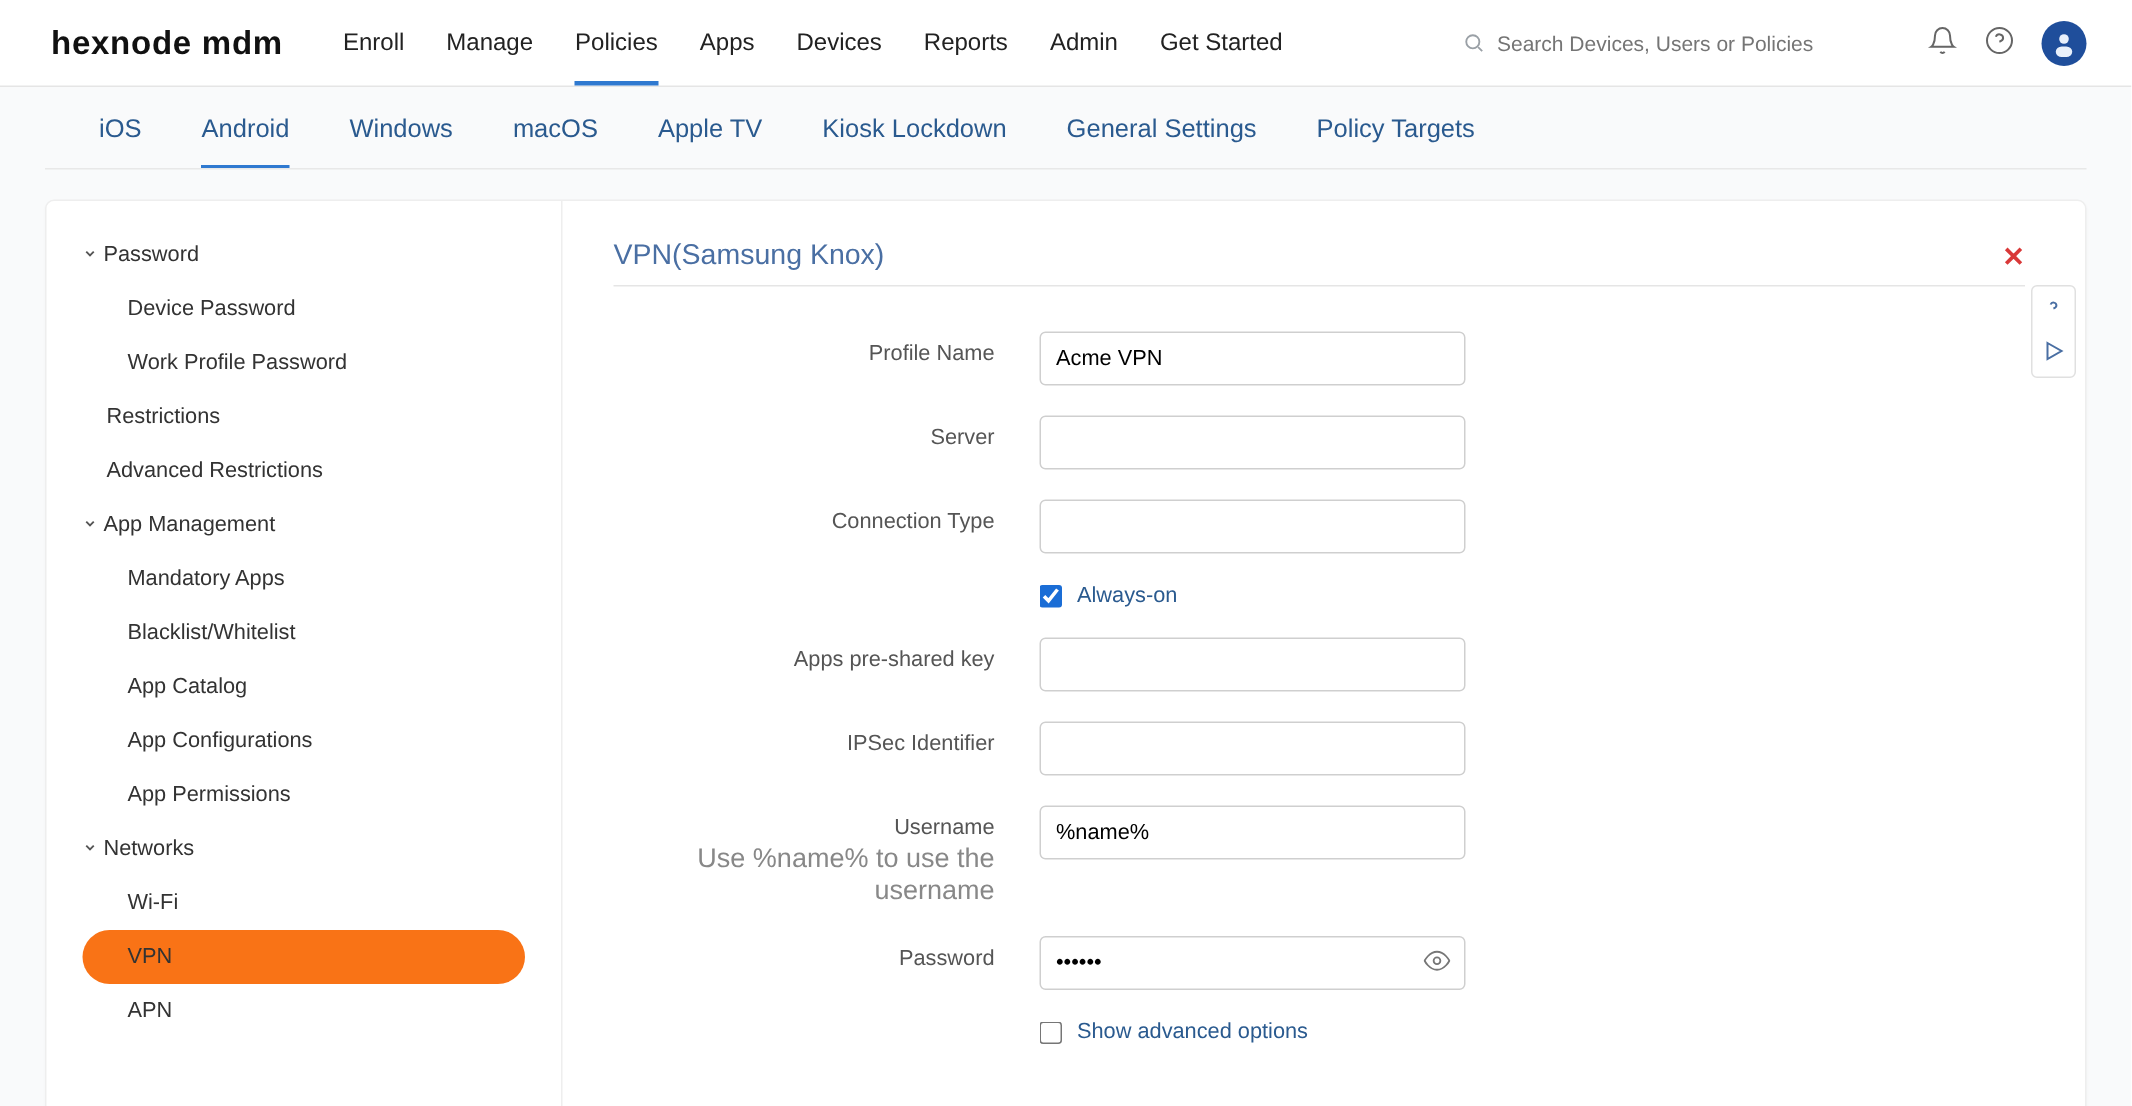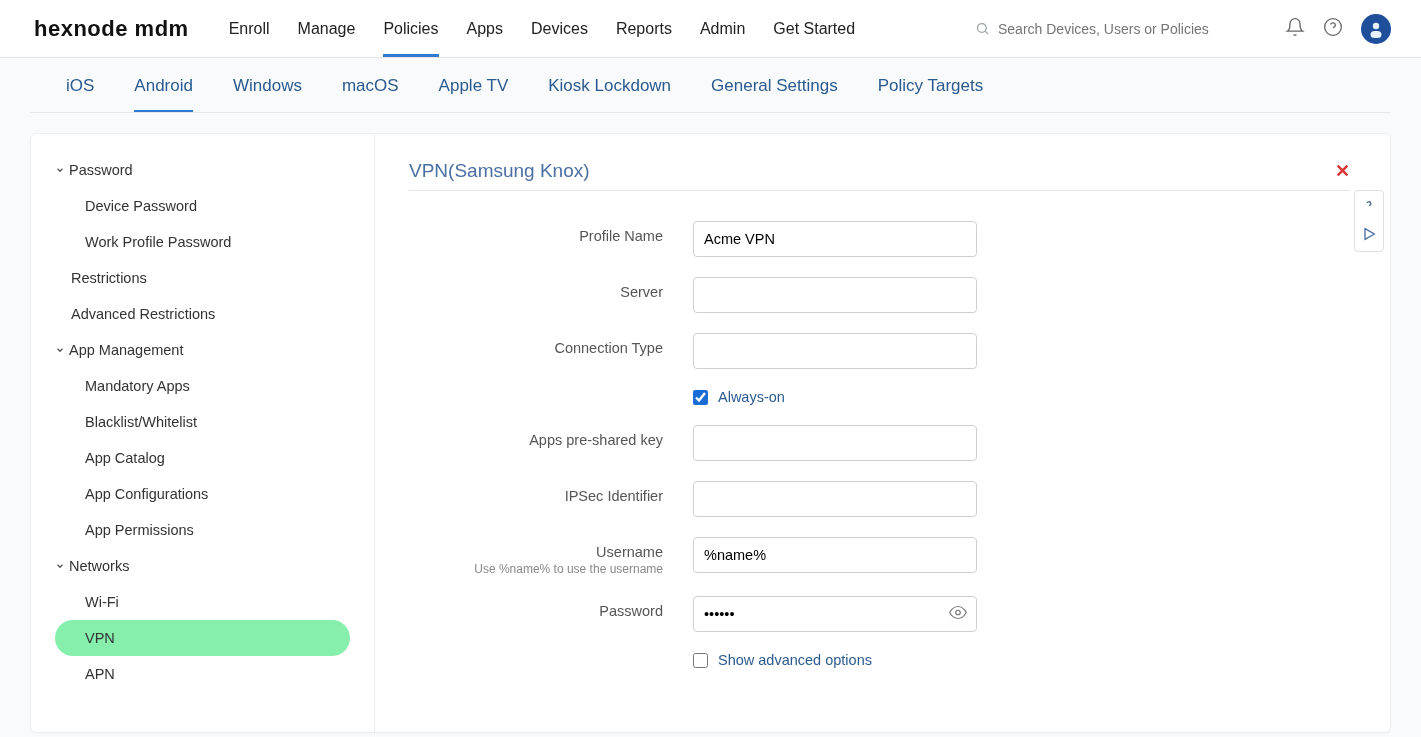--- a/index.html
+++ b/index.html
@@ -124,21 +124,21 @@
   padding: 10px 0;
 }
 .side-sub {
   padding: 10px 0 10px 30px;
   font-size: 14.5px;
   color: #333;
   cursor: pointer;
   border-radius: 18px;
 }
 .side-sub.active {
-  background: #86efac;
+  background: #f97316;
 }
 .side-simple {
   padding: 10px 0 10px 16px;
   font-size: 14.5px;
   color: #333;
   cursor: pointer;
 }
 
 .main-area {
   flex: 1;
@@ -186,21 +186,21 @@
 }
 .form-label-col {
   width: 284px;
   text-align: right;
   padding-right: 30px;
   padding-top: 7px;
   color: #555;
   font-size: 14.5px;
 }
 .form-label-col .hint {
-  font-size: 12px;
+  font-size: 18px;
   color: #888;
   margin-top: 2px;
 }
 .form-input-col { width: 284px; position: relative; }
 .txt {
   width: 100%;
   height: 36px;
   border: 1px solid #cfcfcf;
   border-radius: 4px;
   padding: 16px 10px;

